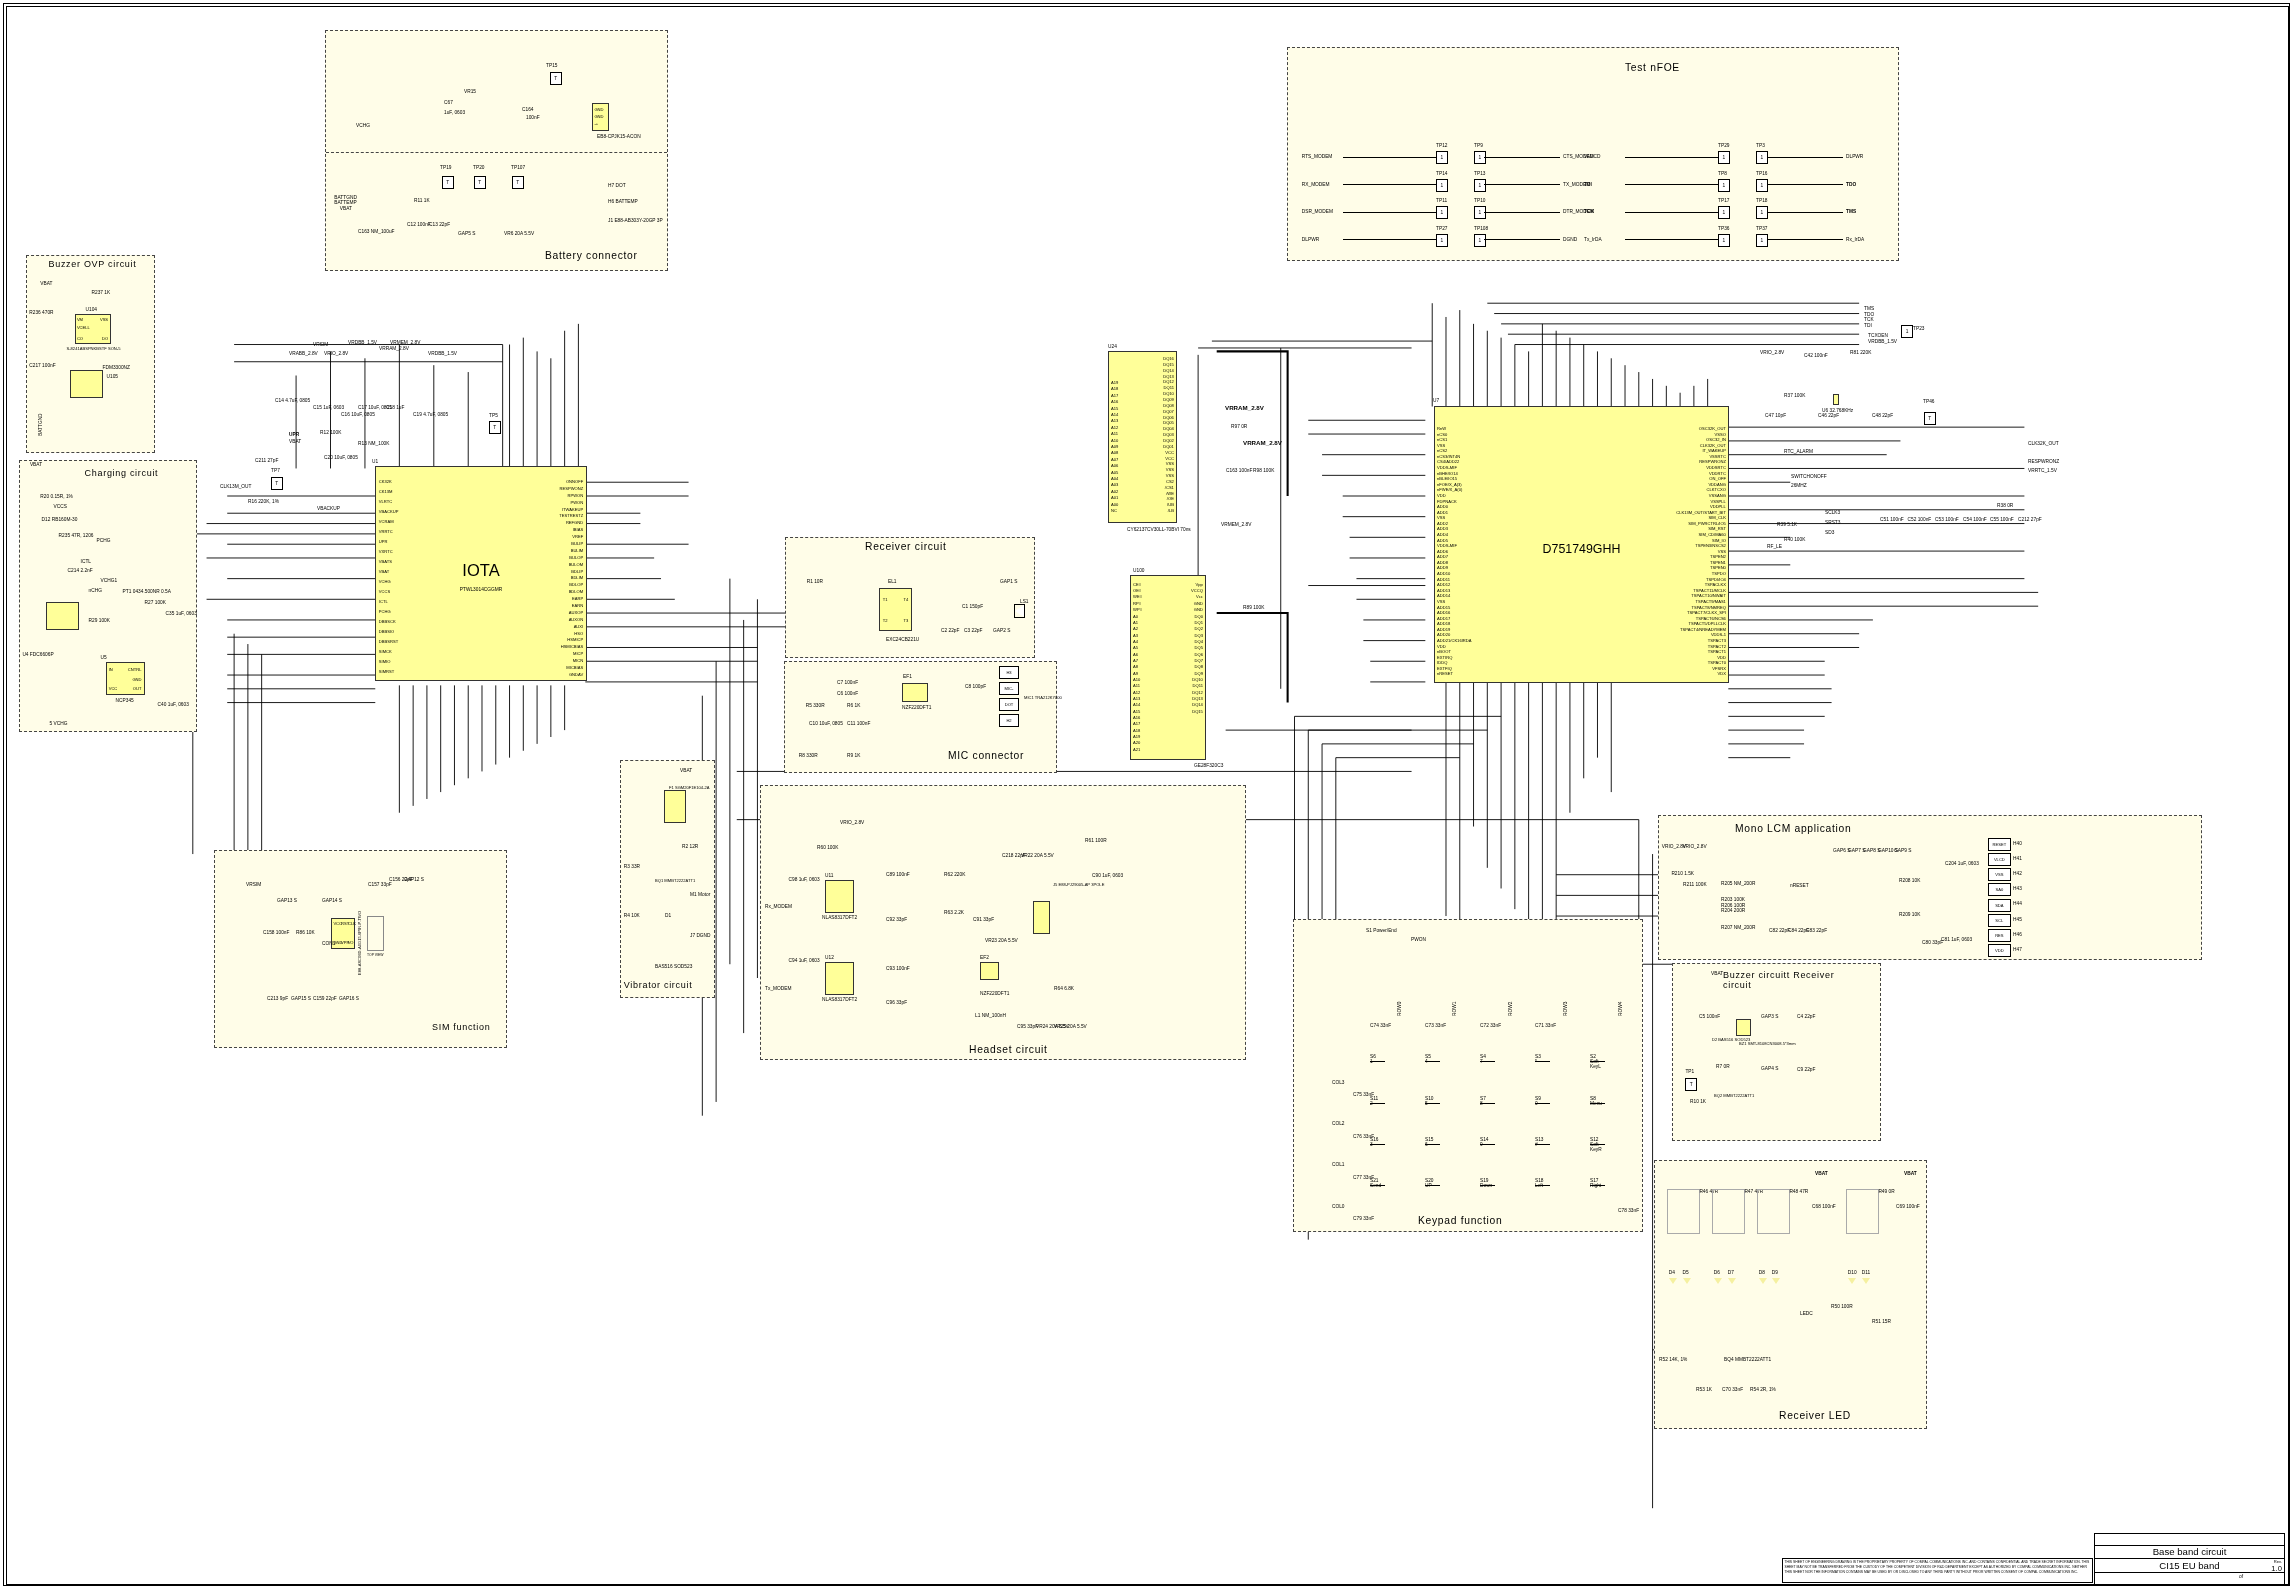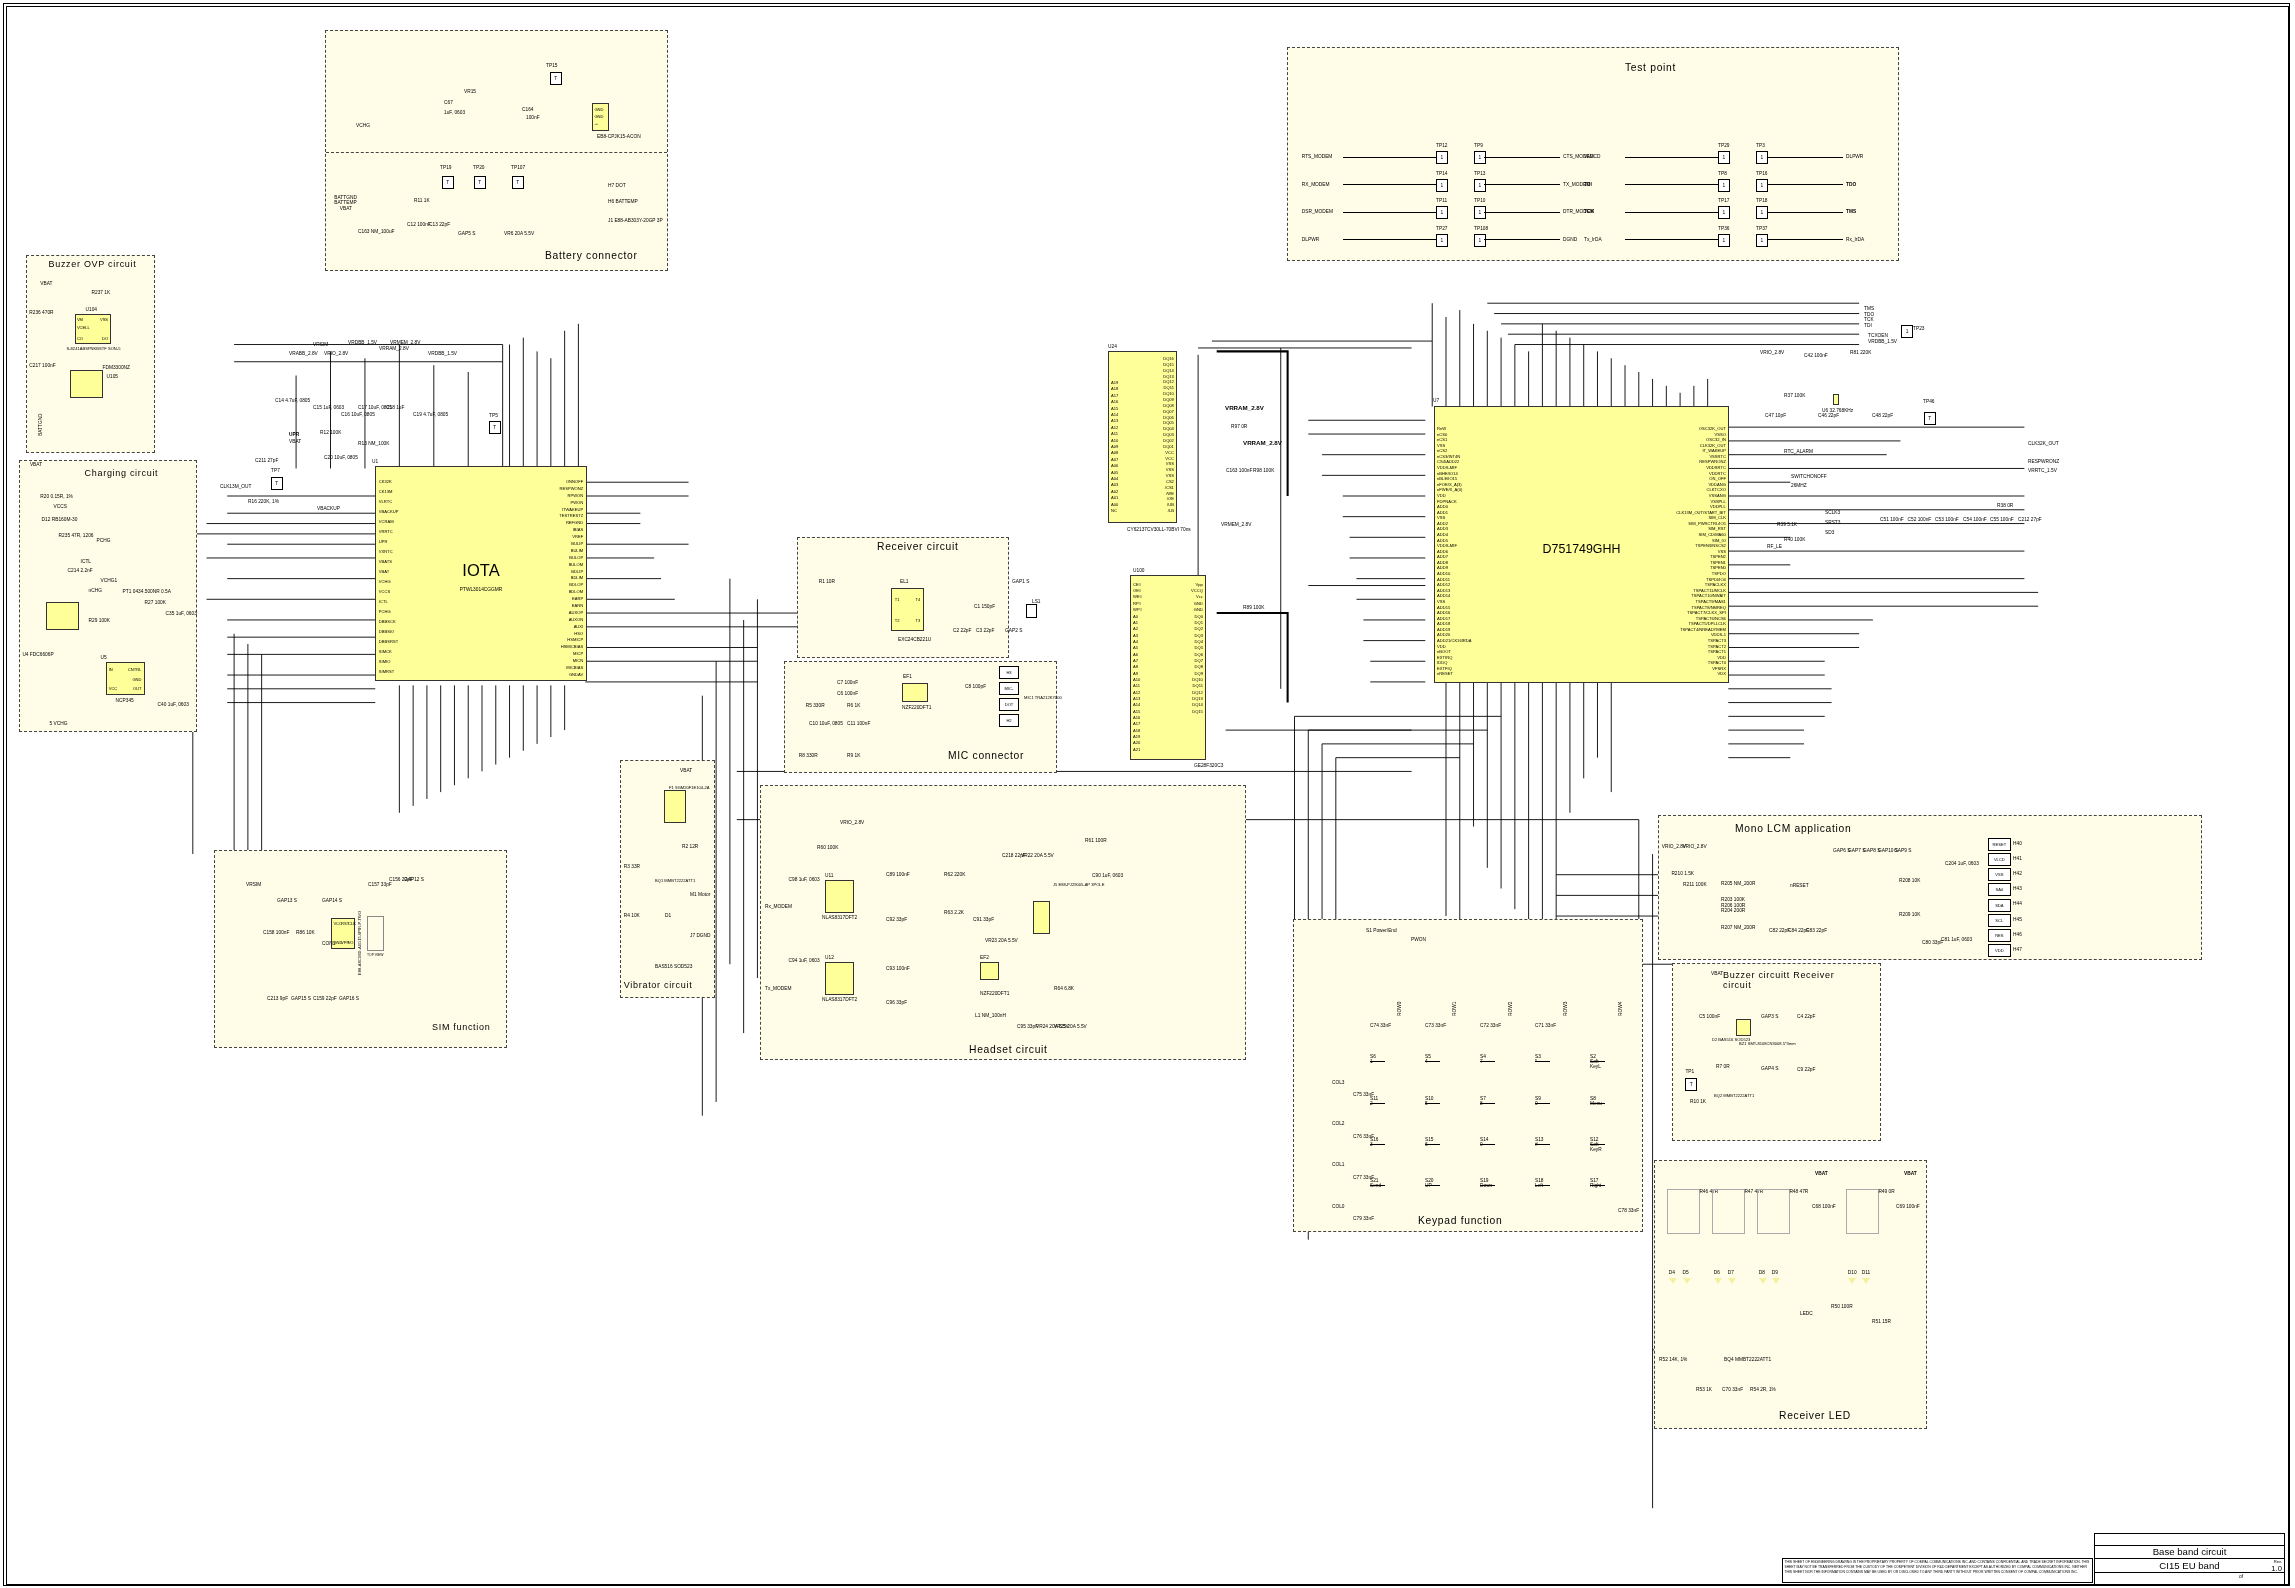--- a/index.html
+++ b/index.html
@@ -58,21 +58,21 @@
     <path d="M1130 1150 H1800 M1150 1170 H1760 M1150 1280 V1350 M1760 1170 V1210"></path>
   </g>
 
   <g stroke="#000" stroke-width="3" fill="none">
     <path d="M1767 510 H1870 V720"></path>
     <path d="M1767 890 H1870 V1020"></path>
   </g>
 </svg>
 
 <div class="block" style="left:1287px;top:47px;width:612px;height:214px;">
-  <div class="block-title" style="left:337px;top:13.8px;">Test point</div>
+  <div class="block-title" style="left:337px;top:13.8px;">Test nFOE</div>
   <div id="tp-grid">
       <div class="net" style="left: 13.8px; top: 106px;">RTS_MODEM</div>
       <div class="lbl" style="left: 148px; top: 95px;">TP12</div>
       <div class="tp" style="left: 148px; top: 103px;">1</div>
       <div class="lbl" style="left: 186px; top: 95px;">TP9</div>
       <div class="tp" style="left: 186px; top: 103px;">1</div>
       <div class="net" style="left: 275px; top: 106px;">CTS_MODEM</div>
       <div style="position: absolute; left: 55px; top: 109px; width: 93px; border-top: 0.7px solid rgb(0, 0, 0);"></div>
       <div style="position: absolute; left: 196px; top: 109px; width: 76px; border-top: 0.7px solid rgb(0, 0, 0);"></div>
       <div class="net" style="left: 13.8px; top: 134px;">RX_MODEM</div>
@@ -565,21 +565,21 @@
 <div class="lbl" style="left:1784px;top:537px;">R40 100K</div>
 <div id="right-caps" style="position:absolute;left:1880px;top:517px;">
     <div class="lbl" style="left: 0px; top: 0px;">C51 100nF</div>
     <div class="lbl" style="left: 27.5px; top: 0px;">C52 100nF</div>
     <div class="lbl" style="left: 55px; top: 0px;">C53 100nF</div>
     <div class="lbl" style="left: 83px; top: 0px;">C54 100nF</div>
     <div class="lbl" style="left: 110px; top: 0px;">C55 100nF</div>
     <div class="lbl" style="left: 138px; top: 0px;">C212 27pF</div>
   </div>
 
-<div class="block" style="left:785px;top:537px;width:212px;height:121px;margin-left:12px;">
+<div class="block" style="left:785px;top:537px;width:250px;height:121px;">
   <div class="block-title" style="left:79px;top:2.8px;">Receiver circuit</div>
   <div class="lbl" style="left:20.7px;top:41px;">R1 10R</div>
   <div class="chip" style="left:93px;top:50px;width:33px;height:43px;">
     <div class="pin" style="left:2.8px;top:8.3px;">T1</div>
     <div class="pin" style="left:2.8px;top:29px;">T2</div>
     <div class="pin" style="right:2.8px;top:8.3px;">T4</div>
     <div class="pin" style="right:2.8px;top:29px;">T3</div>
   </div>
   <div class="lbl" style="left:102px;top:41px;">EL1</div>
   <div class="lbl" style="left:100px;top:99px;">EXC24CB221U</div>

